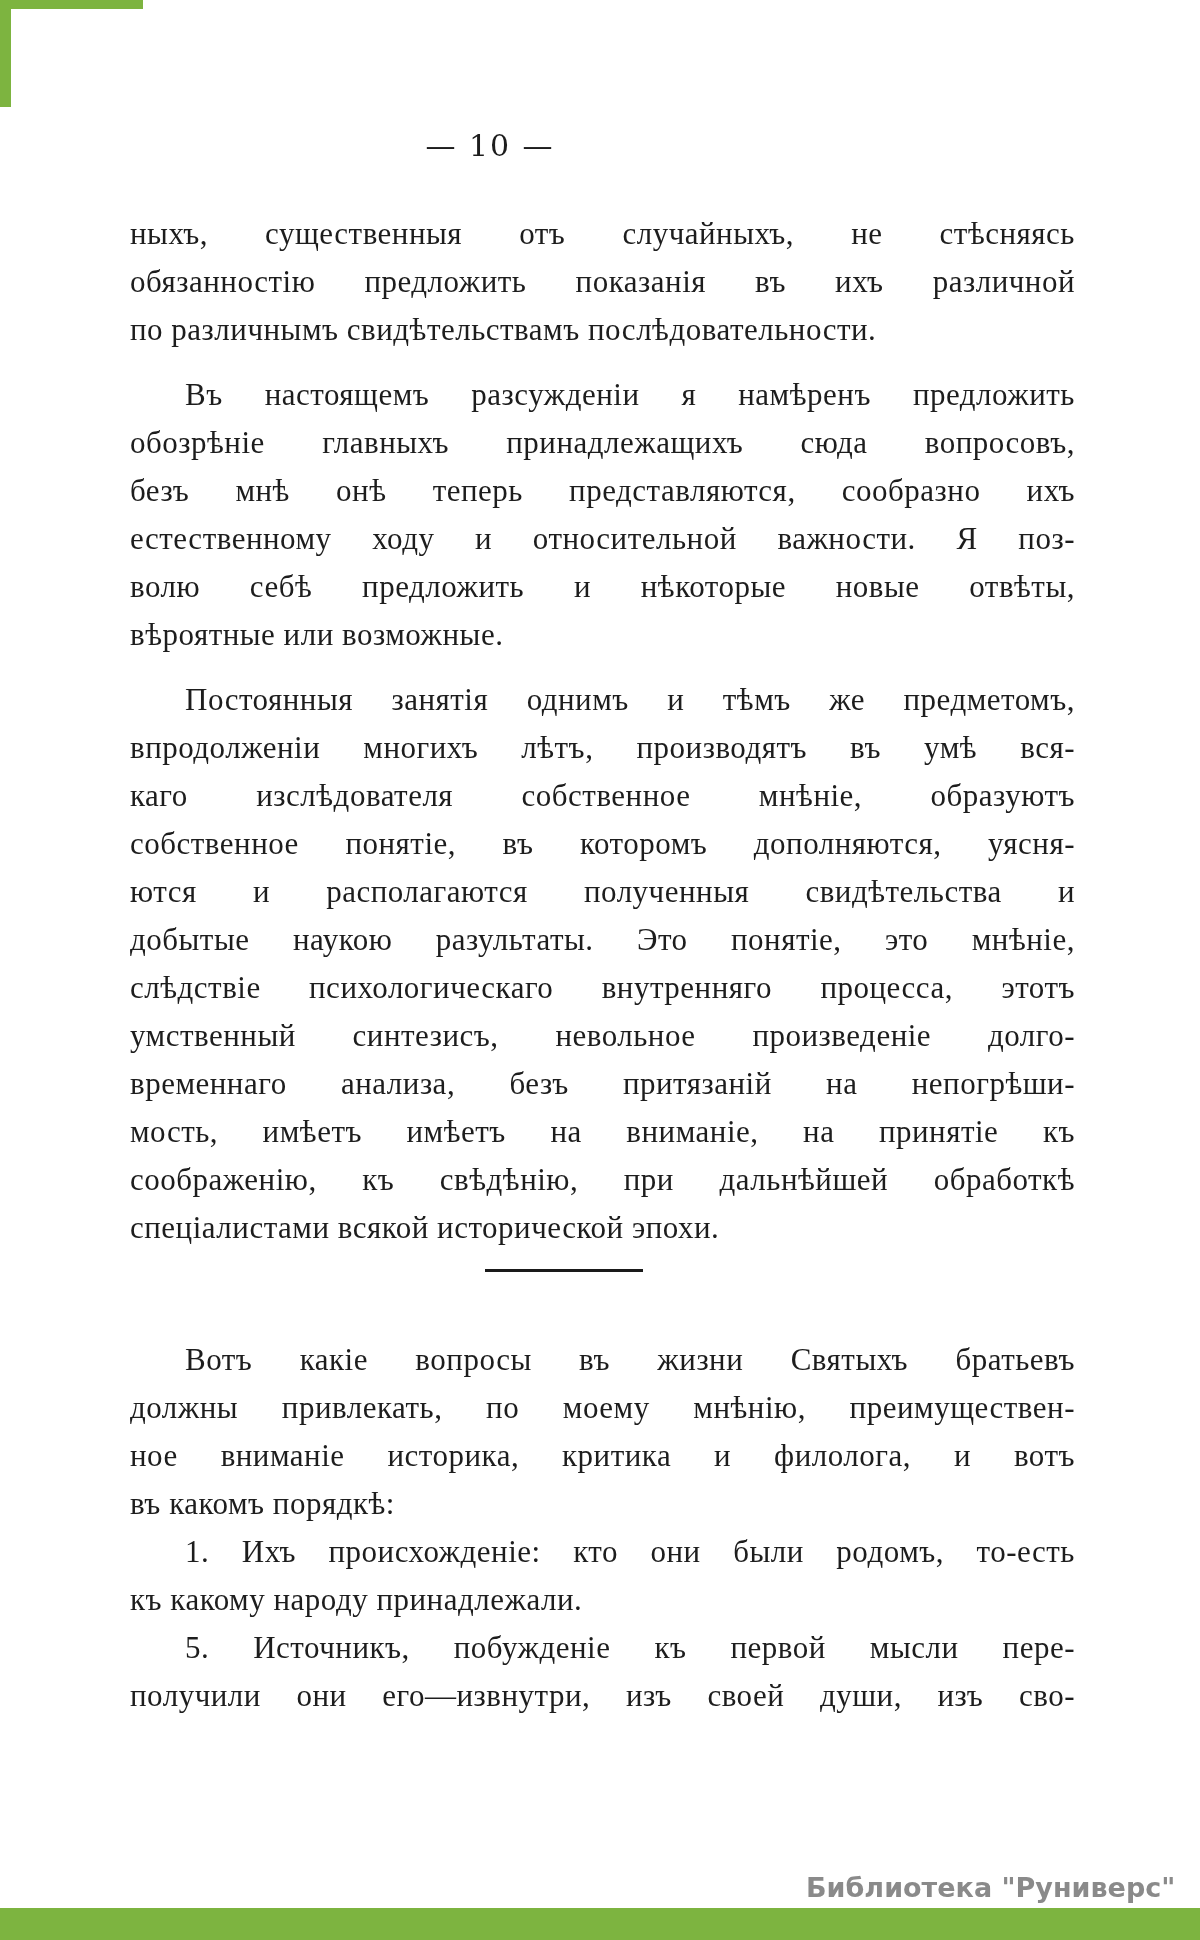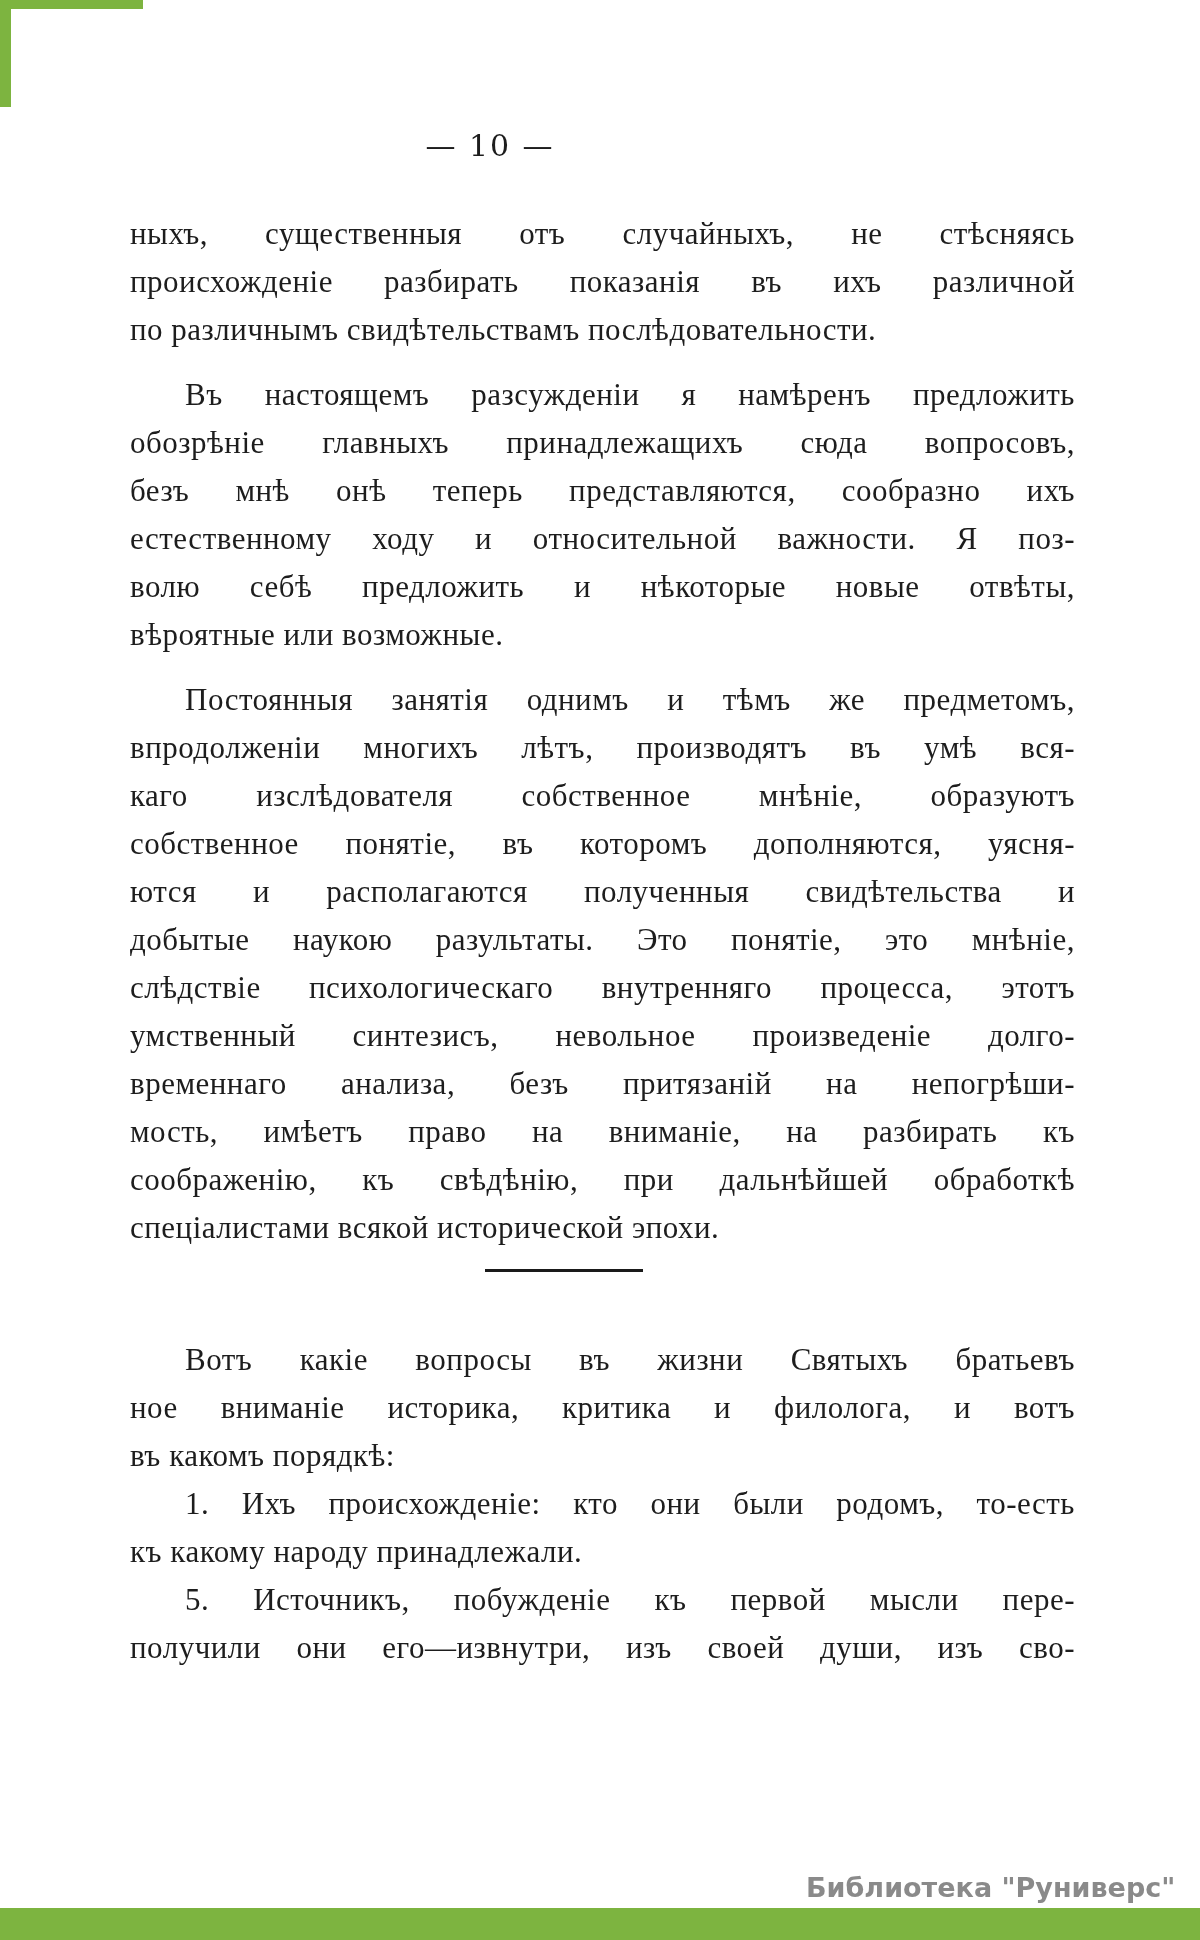--- a/index.html
+++ b/index.html
@@ -79,48 +79,49 @@
 </head>
 <body>
 
 <div class="page">
   <div class="scan-edge-top"></div>
   <div class="scan-edge-left"></div>
   <div class="page-number">— 10 —</div>
   <div class="text-block" id="text-block">
       <div class="paragraph">
         <div class="line">ныхъ, существенныя отъ случайныхъ, не стѣсняясь</div>
-        <div class="line">происхожденіе разбирать показанія въ ихъ различной</div>
+        <div class="line">обязанностію предложить показанія въ ихъ различной</div>
         <div class="line no-fill">по различнымъ свидѣтельствамъ послѣдовательности.</div>
       </div>
       <div class="paragraph">
         <div class="line indent">Въ настоящемъ разсужденіи я намѣренъ предложить</div>
         <div class="line">обозрѣніе главныхъ принадлежащихъ сюда вопросовъ,</div>
         <div class="line">безъ мнѣ онѣ теперь представляются, сообразно ихъ</div>
         <div class="line">естественному ходу и относительной важности. Я поз-</div>
         <div class="line">волю себѣ предложить и нѣкоторые новые отвѣты,</div>
         <div class="line no-fill">вѣроятные или возможные.</div>
       </div>
       <div class="paragraph">
         <div class="line indent">Постоянныя занятія однимъ и тѣмъ же предметомъ,</div>
         <div class="line">впродолженіи многихъ лѣтъ, производятъ въ умѣ вся-</div>
         <div class="line">каго изслѣдователя собственное мнѣніе, образуютъ</div>
         <div class="line">собственное понятіе, въ которомъ дополняются, уясня-</div>
         <div class="line">ются и располагаются полученныя свидѣтельства и</div>
         <div class="line">добытые наукою разультаты. Это понятіе, это мнѣніе,</div>
         <div class="line">слѣдствіе психологическаго внутренняго процесса, этотъ</div>
         <div class="line">умственный синтезисъ, невольное произведеніе долго-</div>
         <div class="line">временнаго анализа, безъ притязаній на непогрѣши-</div>
-        <div class="line">мость, имѣетъ право на вниманіе, на разбирать къ</div>
+        <div class="line">мость, имѣетъ имѣетъ на вниманіе, на принятіе къ</div>
         <div class="line">соображенію, къ свѣдѣнію, при дальнѣйшей обработкѣ</div>
         <div class="line no-fill">спеціалистами всякой исторической эпохи.</div>
       </div>
       <div class="divider"></div>
       <div class="paragraph tight">
         <div class="line indent">Вотъ какіе вопросы въ жизни Святыхъ братьевъ</div>
+        <div class="line">должны привлекать, по моему мнѣнію, преимуществен-</div>
         <div class="line">ное вниманіе историка, критика и филолога, и вотъ</div>
         <div class="line no-fill">въ какомъ порядкѣ:</div>
       </div>
       <div class="paragraph tight">
         <div class="line indent">1. Ихъ происхожденіе: кто они были родомъ, то-есть</div>
         <div class="line no-fill">къ какому народу принадлежали.</div>
       </div>
       <div class="paragraph tight">
         <div class="line indent">5. Источникъ, побужденіе къ первой мысли пере-</div>
         <div class="line">получили они его—извнутри, изъ своей души, изъ сво-</div>

